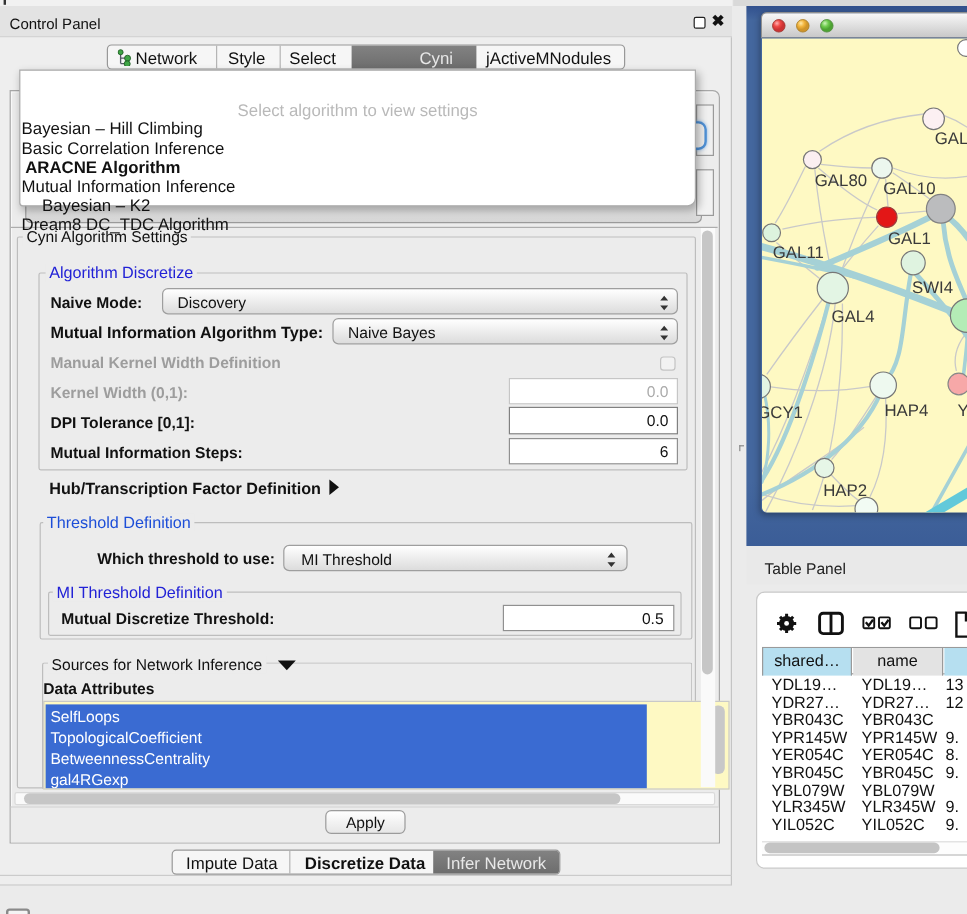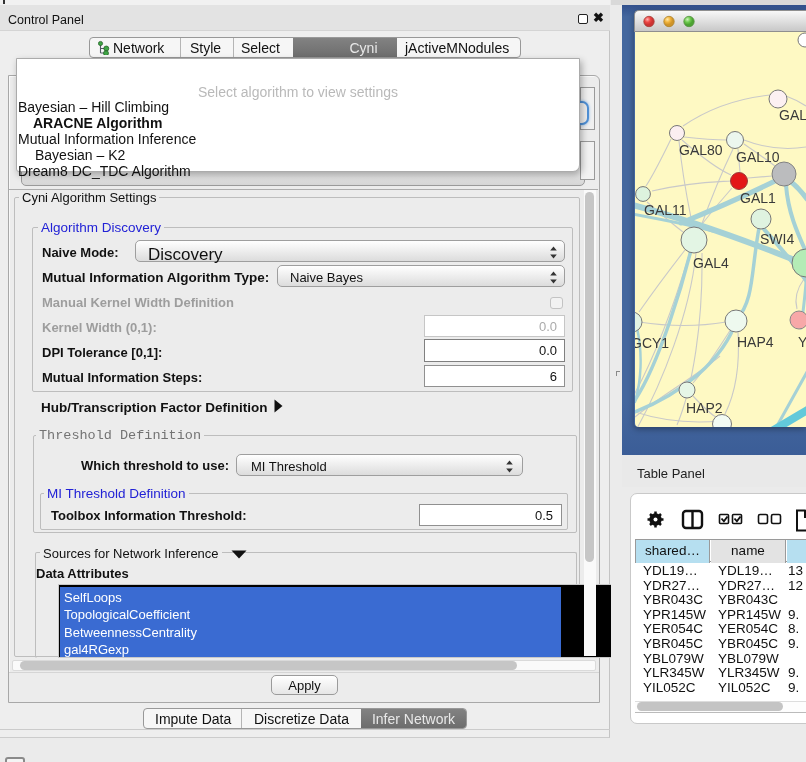--- a/index.html
+++ b/index.html
@@ -50,25 +50,25 @@
 
   <div class="abs" style="left:21px;top:160px;width:564px;height:26px;background:linear-gradient(#fdfdfd,#d5d5d5);border:1px solid #9a9a9a;border-radius:5px;"></div>
 
   <div class="abs" style="left:580px;top:141px;width:15px;height:39px;background:#f2f2f2;border:1px solid #9a9a9a;"></div>
   <div class="abs" style="left:9px;top:189px;width:589px;height:1px;background:#adadad;"></div>
 
   <div class="abs gb" style="left:14px;top:197px;width:566px;height:460px;"></div>
   <div class="abs gt" style="left:19px;top:190px;font-size:13px;color:#111;">Cyni Algorithm Settings</div>
 
   <div class="abs gb" style="left:32px;top:227px;width:541px;height:165px;"></div>
-  <div class="abs gt" style="left:38px;top:220px;color:#2222d6;">Algorithm Discovery</div>
+  <div class="abs gt" style="left:38px;top:220px;color:#2222d6;">Algorithm Discretize</div>
 
   <div class="abs lab" style="left:42px;top:245px;">Naive Mode:</div>
   <div class="abs combo" style="left:135px;top:240px;width:430px;height:22px;">
-    <div class="abs" style="left:12px;top:4px;font-size:17px;color:#111;">Discovery</div>
+    <div class="abs" style="left:12px;top:4px;font-size:13px;color:#111;">Discovery</div>
     <svg class="abs" style="right:6px;top:3.5px;" width="9" height="15" viewBox="0 0 9 15">
         <path d="M1.2 5.5 L4.5 1.5 L7.8 5.5 Z M1.2 9.5 L4.5 13.5 L7.8 9.5 Z" fill="#333"></path>
       </svg>
   </div>
 
   <div class="abs lab" style="left:42px;top:270px;font-size:13.5px;">Mutual Information Algorithm Type:</div>
   <div class="abs combo" style="left:277px;top:265px;width:288px;height:22px;">
     <div class="abs" style="left:12px;top:4px;font-size:13px;color:#111;">Naive Bayes</div>
     <svg class="abs" style="right:6px;top:3.5px;" width="9" height="15" viewBox="0 0 9 15">
         <path d="M1.2 5.5 L4.5 1.5 L7.8 5.5 Z M1.2 9.5 L4.5 13.5 L7.8 9.5 Z" fill="#333"></path>
@@ -86,72 +86,73 @@
 
   <div class="abs lab" style="left:42px;top:370px;">Mutual Information Steps:</div>
   <div class="abs fld" style="left:424px;top:365px;width:141px;height:22px;border:1px solid #909090;">6</div>
 
   <div class="abs lab" style="left:41px;top:400px;font-size:13.5px;">Hub/Transcription Factor Definition</div>
   <svg class="abs" style="left:274px;top:399px;" width="9" height="14" viewBox="0 0 9 14">
       <path d="M0.5 0.5 L8.5 7 L0.5 13.5 Z" fill="#111"></path>
     </svg>
 
   <div class="abs gb" style="left:33px;top:435px;width:544px;height:98px;"></div>
-  <div class="abs gt" style="left:36px;top:428px;color:#737373;font-family:Liberation Mono, monospace;">Threshold Definition</div>
+  <div class="abs gt" style="left:36px;top:428px;color:#1d4ed8;">Threshold Definition</div>
 
   <div class="abs lab" style="left:81px;top:458px;">Which threshold to use:</div>
   <div class="abs combo" style="left:236px;top:454px;width:287px;height:22px;">
     <div class="abs" style="left:14px;top:4px;font-size:13px;color:#111;">MI Threshold</div>
     <svg class="abs" style="right:8px;top:3.5px;" width="9" height="15" viewBox="0 0 9 15">
         <path d="M1.2 5.5 L4.5 1.5 L7.8 5.5 Z M1.2 9.5 L4.5 13.5 L7.8 9.5 Z" fill="#333"></path>
       </svg>
   </div>
 
   <div class="abs gb" style="left:40px;top:493px;width:528px;height:37px;"></div>
   <div class="abs gt" style="left:44px;top:486px;color:#2222d6;">MI Threshold Definition</div>
 
-  <div class="abs lab" style="left:51px;top:508px;">Toolbox Information Threshold:</div>
+  <div class="abs lab" style="left:51px;top:508px;">Mutual Discretize Threshold:</div>
   <div class="abs fld" style="left:419px;top:504px;width:143px;height:22px;border:1px solid #909090;padding-right:8px;">0.5</div>
 
   <div class="abs gb" style="left:35px;top:552px;width:542px;height:106px;border-bottom:none;"></div>
   <div class="abs gt" style="left:40px;top:546px;font-size:13px;color:#111;">Sources for Network Inference</div>
   <svg class="abs" style="left:231px;top:550px;" width="16" height="9" viewBox="0 0 16 9">
       <path d="M0.5 0.5 L15.5 0.5 L8 8.5 Z" fill="#111"></path>
     </svg>
 
   <div class="abs lab" style="left:36px;top:566px;">Data Attributes</div>
 
-  <div class="abs" style="left:58px;top:584px;width:572px;height:74px;background:#000000;border:1px solid #c9c9c9;overflow:hidden;">
+  <div class="abs" style="left:36px;top:584px;width:572px;height:74px;background:#fef9c3;border:1px solid #c9c9c9;overflow:hidden;">
     <div style="position:absolute;left:1px;top:2px;background:#3a6bd2;color:#fff;font-size:13px;height:70px;width:501px;padding:2px 0 0 4px;line-height:17.3px;">SelfLoops<br>TopologicalCoefficient<br>BetweennessCentrality<br>gal4RGexp</div>
     <div class="abs" style="right:3px;top:3px;width:11px;height:57px;background:#c8c8c8;border-radius:5px;"></div>
   </div>
 
   <div class="abs" style="left:12px;top:660px;width:584px;height:11px;background:#fafafa;border:1px solid #dadada;border-radius:2px;"></div>
   <div class="abs" style="left:20px;top:661px;width:497px;height:9px;background:#c6c6c6;border-radius:5px;"></div>
 
   <div class="abs" style="left:584px;top:190px;width:12px;height:466px;background:#fafafa;"></div>
   <div class="abs" style="left:585px;top:192px;width:9px;height:370px;background:#c6c6c6;border-radius:5px;"></div>
 
   <div class="abs" style="left:9px;top:672px;width:590px;height:30px;background:#ececec;border-top:1px solid #d5d5d5;"></div>
   <div class="abs" style="left:271px;top:675px;width:67px;height:20px;background:linear-gradient(#ffffff,#e6e6e6);border:1px solid #9b9b9b;border-radius:5px;text-align:center;font-size:13px;color:#111;padding-top:2px;">Apply</div>
 
   <div class="abs" style="left:0;top:729px;width:610px;height:1px;background:#cbcbcb;"></div>
 
   <div class="abs" id="bottabs" style="left:143px;top:708px;width:324px;height:21px;border:1px solid #989898;border-radius:4px;background:#f6f6f6;font-size:14px;color:#111;">
     <div class="abs" style="left:11px;top:2px;">Impute Data</div>
     <div class="abs" style="left:97px;top:0;width:1px;height:19px;background:#b5b5b5;"></div>
-    <div class="abs" style="left:110px;top:2px;">Discretize Data</div>
+    <div class="abs" style="left:110px;top:2px;font-weight:bold;">Discretize Data</div>
     <div class="abs" style="left:217px;top:0;width:105px;height:19px;background:linear-gradient(#828282,#6d6d6d);color:#e8e8e8;text-align:center;padding-top:2px;border-radius:0 3px 3px 0;">Infer Network</div>
   </div>
 </div>
 
 <div class="abs" style="left:16px;top:58px;width:564px;height:114px;background:#fff;border:1px solid #ababab;box-shadow:2px 3px 7px rgba(0,0,0,0.3);border-radius:0 0 7px 3px;font-size:14px;color:#111;z-index:50;">
   <div style="height:16px;text-align:center;color:#b9b9b9;padding-top:1px;margin-top:24px;">Select algorithm to view settings</div>
   <div style="height:16px;padding-left:1px;">Bayesian – Hill Climbing</div>
-  <div style="height:16px;padding-left:16px;font-weight:bold;">ARACNE Algorithm</div>
+  <div style="height:16px;padding-left:1px;">Basic Correlation Inference</div>
+  <div style="height:16px;padding-left:4px;font-weight:bold;">ARACNE Algorithm</div>
   <div style="height:16px;padding-left:1px;">Mutual Information Inference</div>
   <div style="height:16px;padding-left:18px;">Bayesian – K2</div>
   <div style="height:16px;padding-left:1px;">Dream8 DC_TDC Algorithm</div>
 </div>
 
 <div class="abs" style="left:611px;top:0;width:195px;height:762px;background:#ebebeb;"></div>
 <div class="abs" style="left:611px;top:0;width:195px;height:5px;background:#d9d9d9;"></div>
 <div class="abs" style="left:622px;top:5px;width:184px;height:450px;background:linear-gradient(#31508d,#44679e 12px,#44679e 88%,#3b5d97);"></div>
 
 <div class="abs" style="left:616px;top:371px;width:4px;height:5px;border-top:1.5px solid #8a8a8a;border-left:1.5px solid #8a8a8a;"></div>

